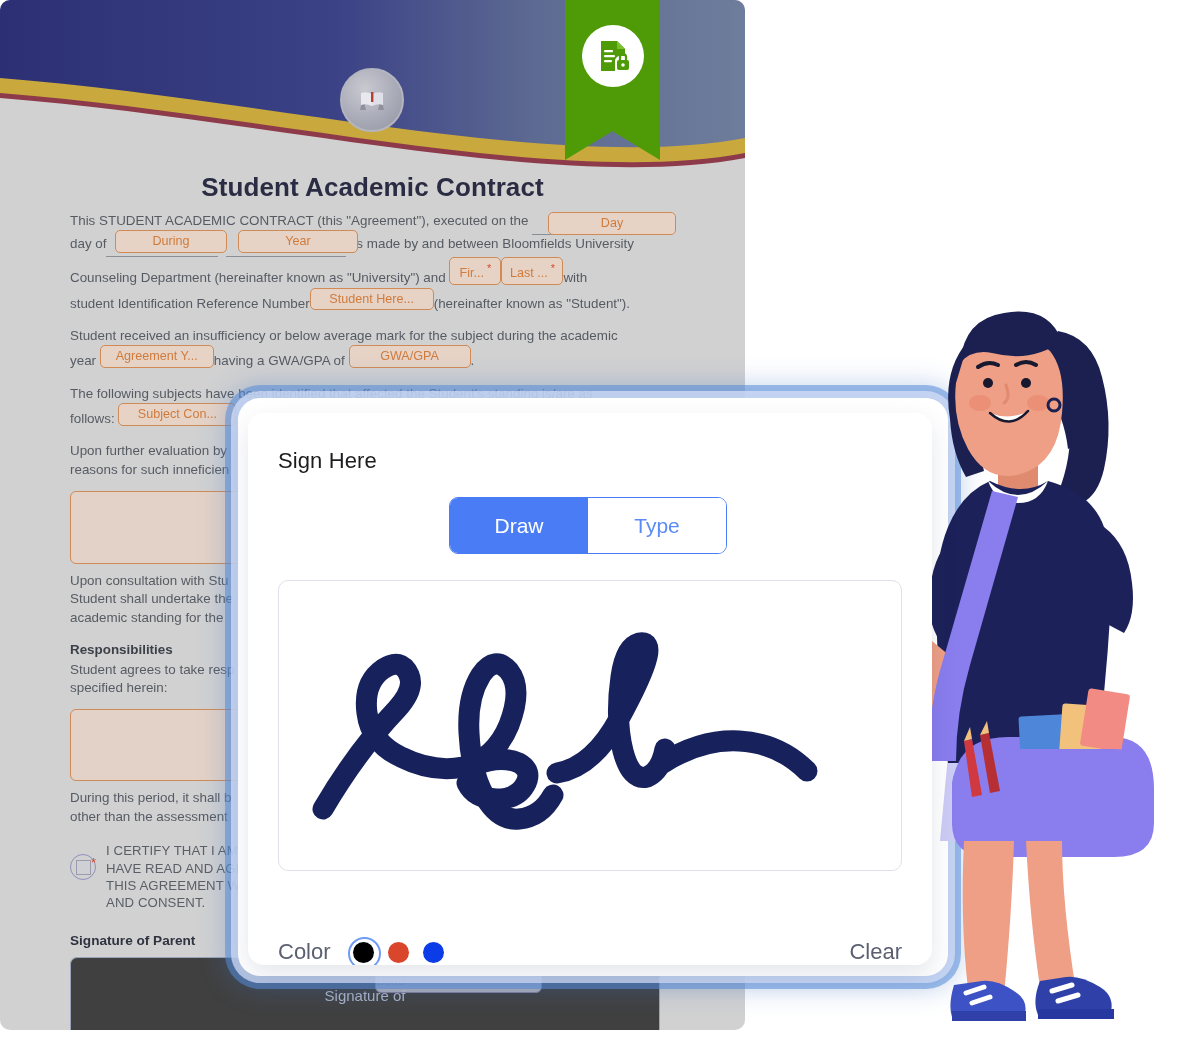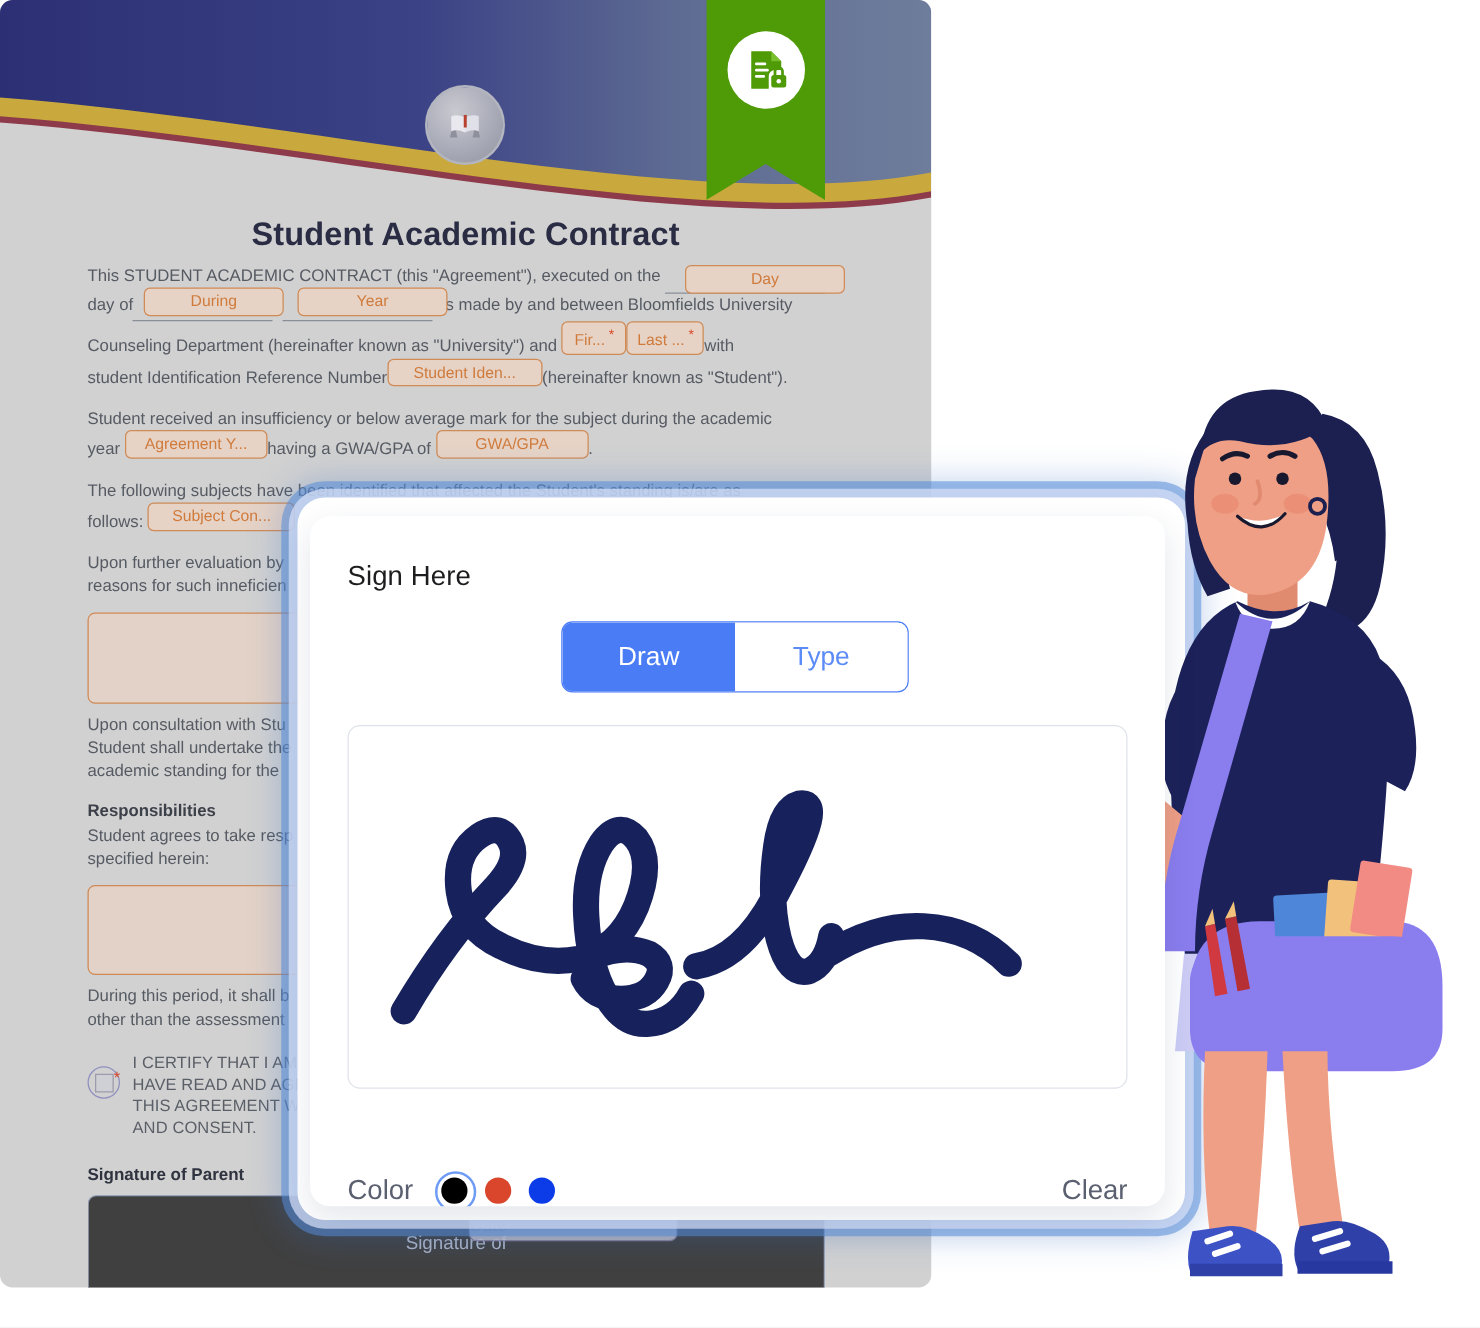--- a/index.html
+++ b/index.html
@@ -261,21 +261,21 @@
 
     <div class="doc-title">Student Academic Contract</div>
 
     <div class="doc-body">
 
       <div class="para" style="position:relative;">
         <span>This STUDENT ACADEMIC CONTRACT (this "Agreement"), executed on the </span><span class="fld-underline u-day">&nbsp;</span>
         <span class="fld day"><span>Day</span></span><br>
         <span>day of</span><span class="fld-underline u-month">&nbsp;</span><span class="fld month" style="position:absolute;left:45px;top:18px;"><span>During</span></span><span>,</span> <span class="fld-underline u-year">&nbsp;</span><span class="fld year" style="position:absolute;left:168px;top:18px;"><span>Year</span></span><span>, is made by and between Bloomfields University</span><br>
         <span>Counseling Department (hereinafter known as "University") and</span> <span class="fld first"><span>Fir...</span><span class="ast">*</span></span><span class="fld last"><span>Last ...</span><span class="ast">*</span></span><span>with</span><br>
-        <span>student Identification Reference Number</span><span class="fld sid"><span>Student Iden...</span></span><span>(hereinafter known as "Student").</span>
+        <span>student Identification Reference Number</span><span class="fld sid"><span>Student Here...</span></span><span>(hereinafter known as "Student").</span>
       </div>
 
       <div class="para">
         <span>Student received an insufficiency or below average mark for the subject during the academic</span><br>
         <span>year</span> <span class="fld acadyr"><span>Agreement Y...</span></span><span>having a GWA/GPA of</span> <span class="fld gwa"><span>GWA/GPA</span></span><span>.</span>
       </div>
 
       <div class="para">
         <span>The following subjects have been identified that affected the Student's standing is/are as</span><br>
         <span>follows:</span> <span class="fld subj"><span>Subject Con...</span></span>

